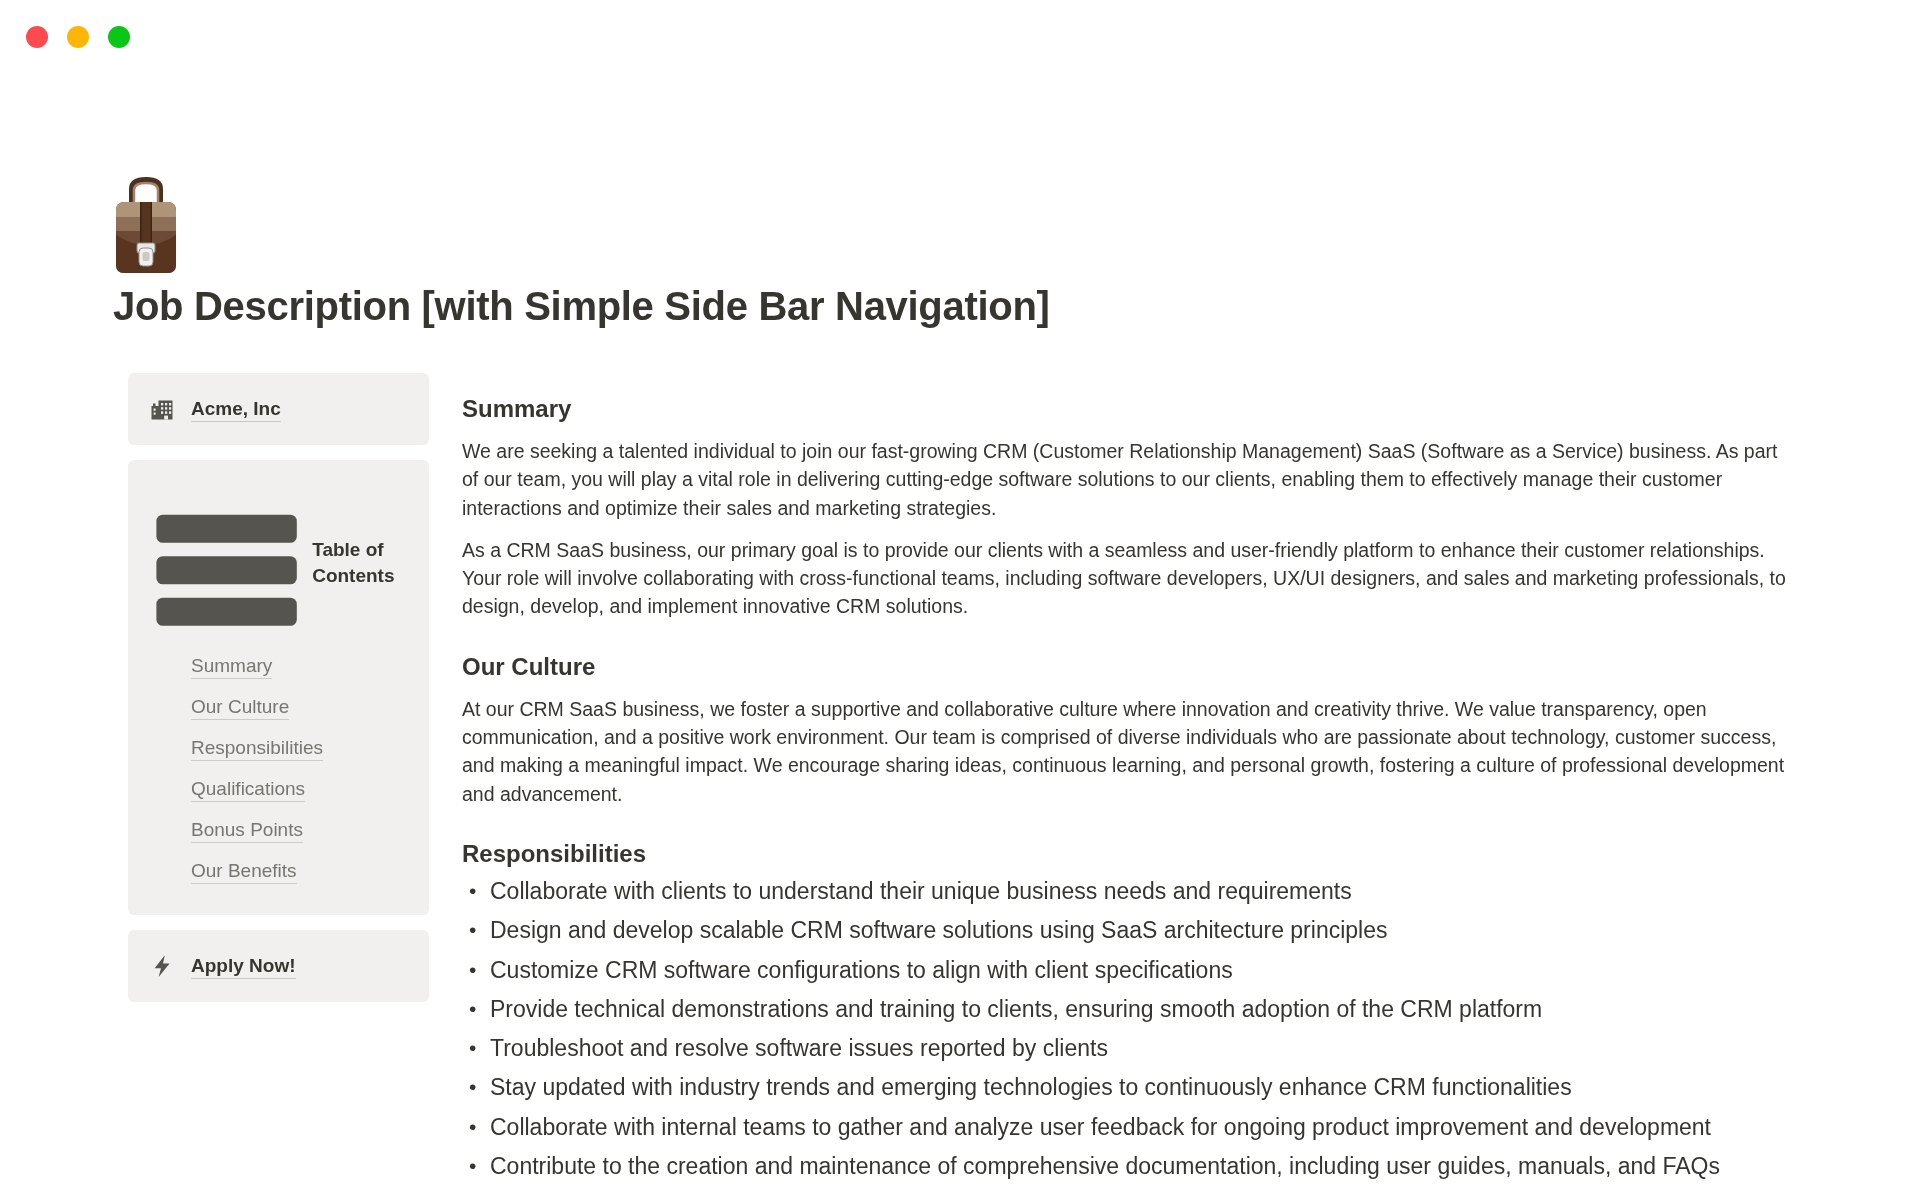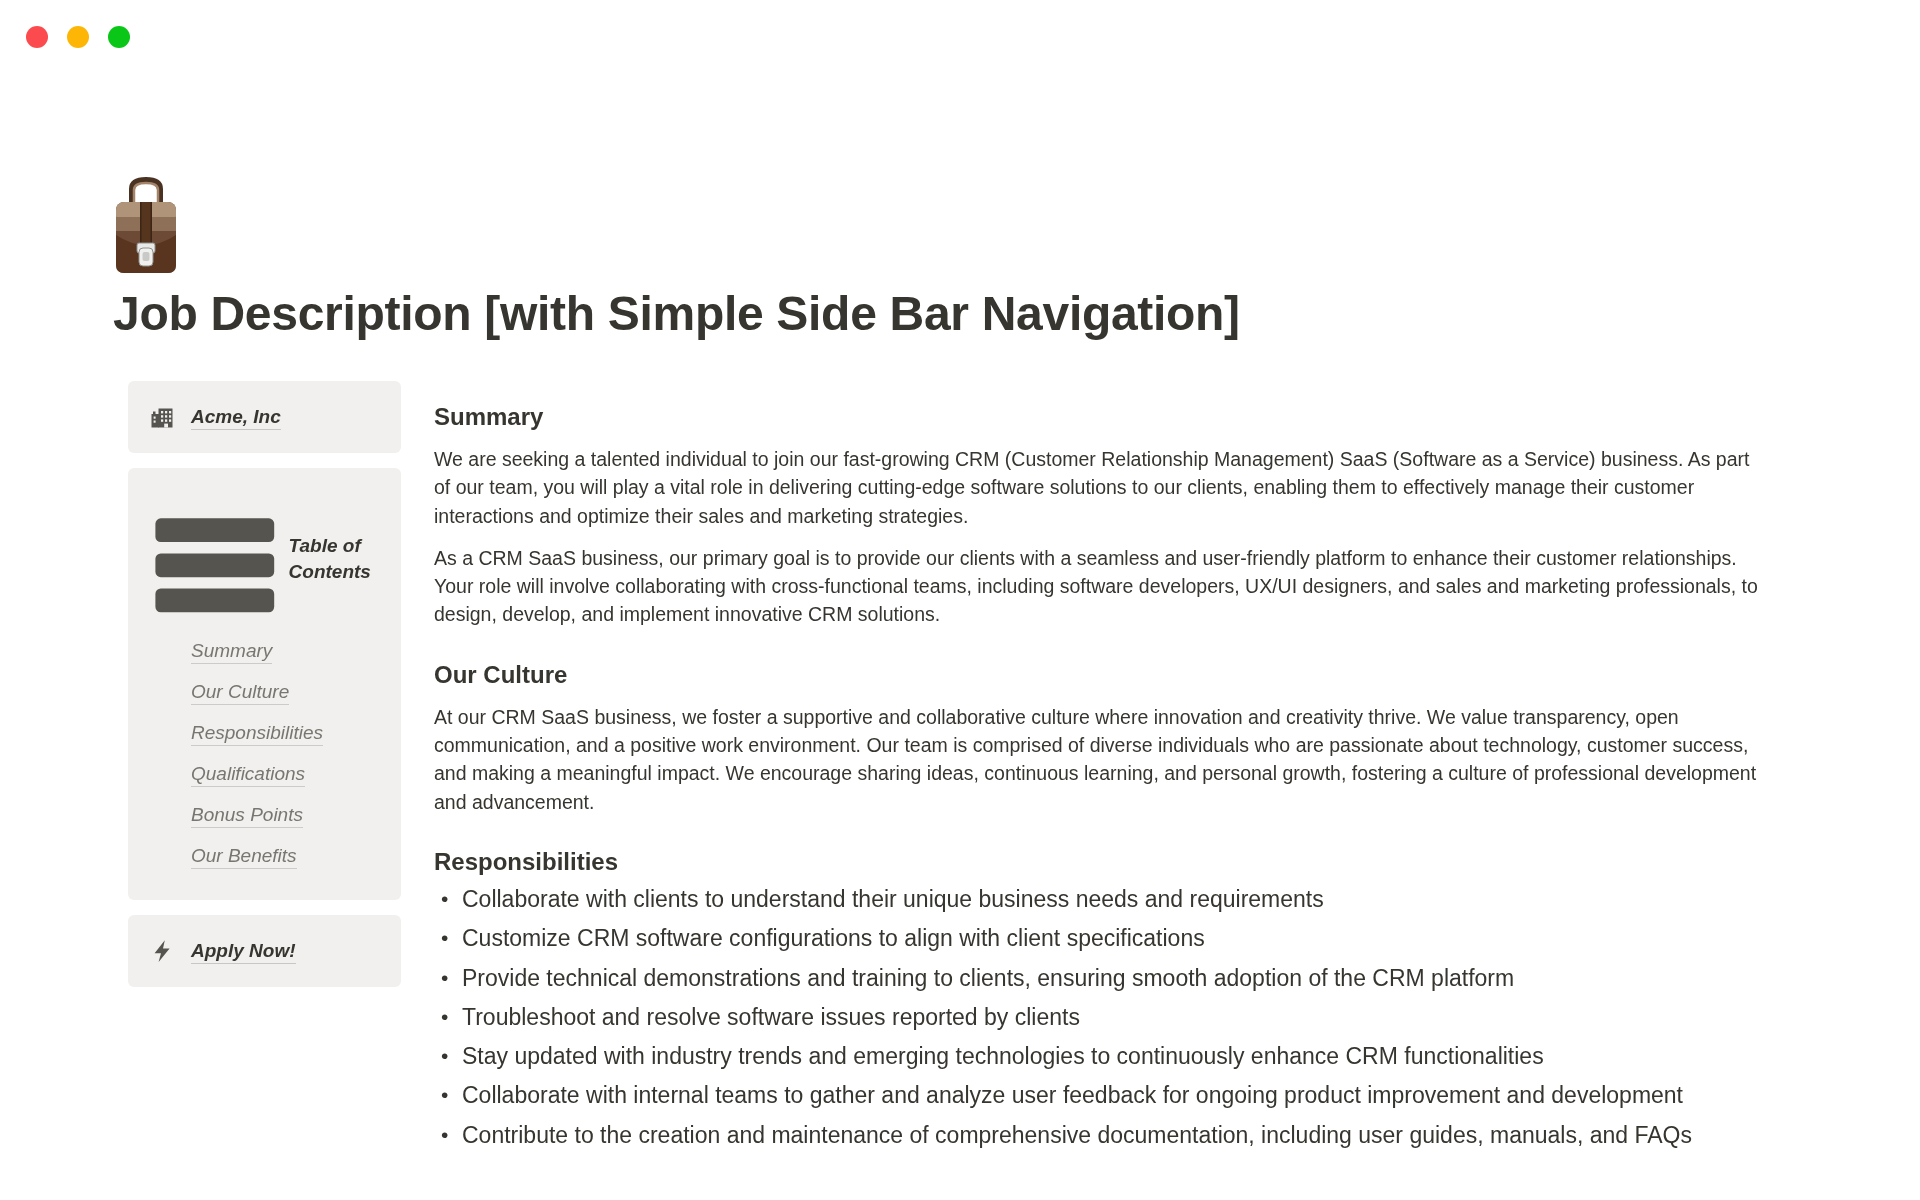--- a/index.html
+++ b/index.html
@@ -16,32 +16,32 @@
   
   .traffic-lights { position: absolute; top: 26px; left: 26px; display: flex; gap: 19px; }
   .tl-dot { width: 22px; height: 22px; border-radius: 50%; }
 
   
   .doc { padding: 175px 0 0 113px; }
 
   .page-icon-wrap { height: 100px; margin-left: 2px; }
 
   .page-title {
-    margin-top: 16px;
-    font-size: 48px;
+    margin-top: 8px;
+    font-size: 40px;
     font-weight: 700;
     letter-spacing: -0.3px;
     color: #37352f;
     line-height: 46px;
   }
 
   .columns { display: flex; align-items: flex-start; margin-top: 44px; }
 
   
-  .sidebar { width: 273px; margin-left: 15px; flex: none; font-style: italic; }
+  .sidebar { width: 301px; margin-left: 15px; flex: none; }
   .card { background: #f1f0ee; border-radius: 6px; }
   .card + .card { margin-top: 15px; }
 
   .card-row { display: flex; align-items: center; gap: 17px; padding: 23px 22px; }
   .card-row .ico { flex: none; width: 24px; height: 24px; display: block; }
 
   .side-strong {
     font-size: 19px; font-weight: 700; color: #37352f; line-height: 26px;
   }
   a.side-link {
@@ -184,20 +184,21 @@
 
       <div class="section">
         <h3>Our Culture</h3>
         <p>At our CRM SaaS business, we foster a supportive and collaborative culture where innovation and creativity thrive. We value transparency, open communication, and a positive work environment. Our team is comprised of diverse individuals who are passionate about technology, customer success, and making a meaningful impact. We encourage sharing ideas, continuous learning, and personal growth, fostering a culture of professional development and advancement.</p>
       </div>
 
       <div class="section">
         <h3>Responsibilities</h3>
         <ul>
           <li>Collaborate with clients to understand their unique business needs and requirements</li>
+          <li>Design and develop scalable CRM software solutions using SaaS architecture principles</li>
           <li>Customize CRM software configurations to align with client specifications</li>
           <li>Provide technical demonstrations and training to clients, ensuring smooth adoption of the CRM platform</li>
           <li>Troubleshoot and resolve software issues reported by clients</li>
           <li>Stay updated with industry trends and emerging technologies to continuously enhance CRM functionalities</li>
           <li>Collaborate with internal teams to gather and analyze user feedback for ongoing product improvement and development</li>
           <li>Contribute to the creation and maintenance of comprehensive documentation, including user guides, manuals, and FAQs</li>
         </ul>
       </div>
 
     </div>

